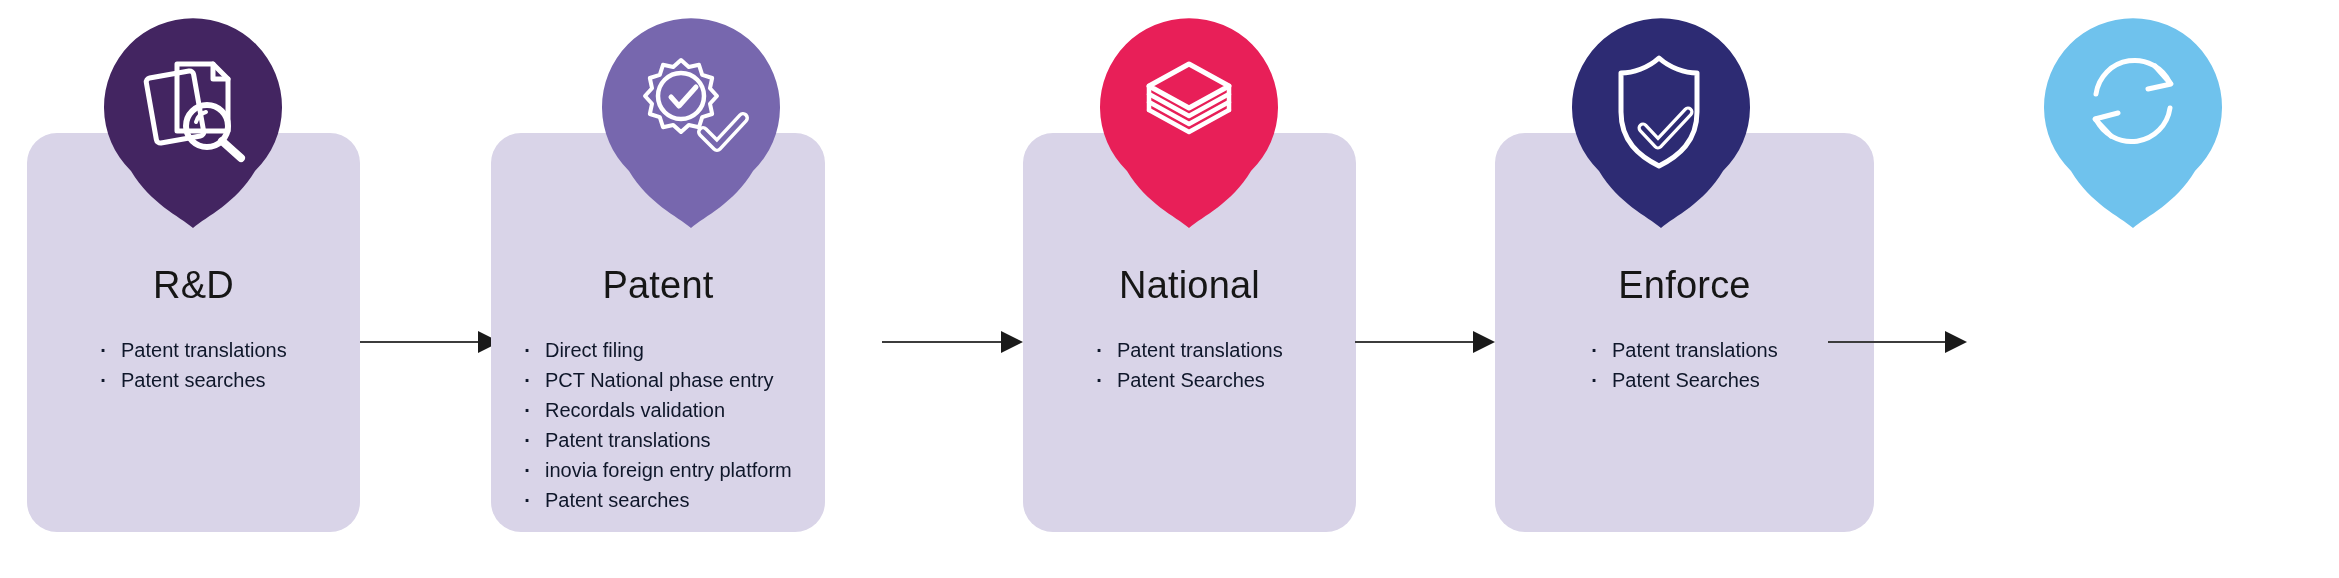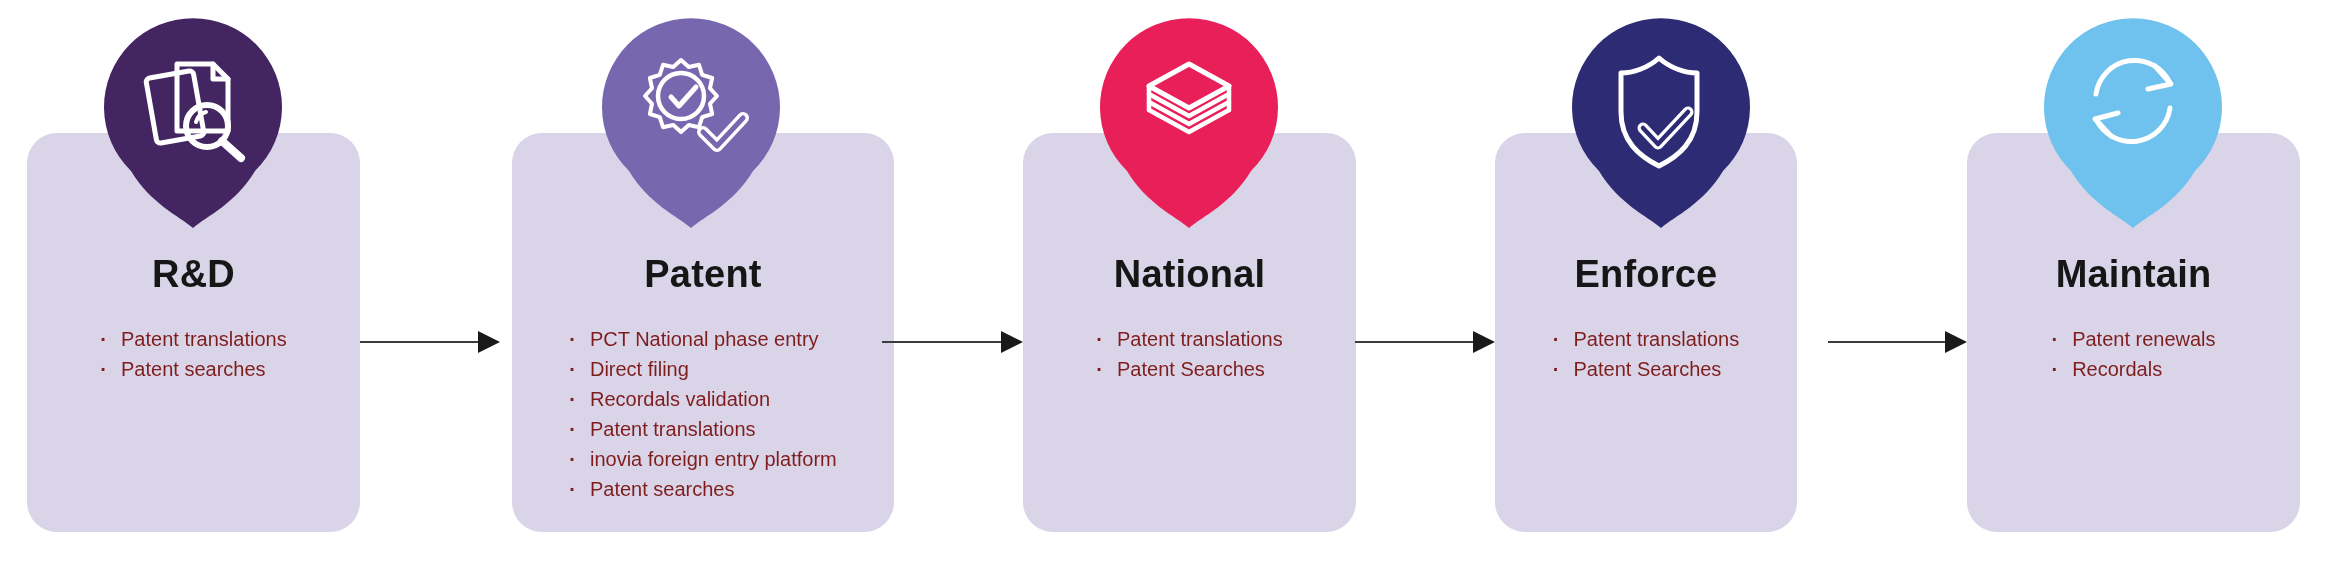--- a/index.html
+++ b/index.html
@@ -5,29 +5,29 @@
   html,body { margin:0; padding:0; background:#ffffff; }
   .canvas {
     position:relative; width:2339px; height:578px; overflow:hidden;
     background:#ffffff; font-family:"Liberation Sans", sans-serif;
   }
   .card {
     position:absolute; top:133px; height:399px; border-radius:30px;
     box-sizing:border-box; padding-top:117px;
   }
   .card-title {
-    margin:0; text-align:center; font-size:38px; line-height:48px;
-    font-weight:700; color:#161616; letter-spacing:0.2px;
+    margin:11px; text-align:center; font-size:38px; line-height:48px;
+    font-weight:400; color:#161616; letter-spacing:0.2px;
   }
   .item-list {
     list-style:none; margin:26px auto 0; padding:0;
     width:max-content; max-width:94%; text-align:left;
   }
   .item-list li {
-    font-size:20px; line-height:30px; color:#7f1d1d; white-space:nowrap;
+    font-size:20px; line-height:30px; color:#0f172a; white-space:nowrap;
   }
   .item-list li::before {
     content:"·"; font-weight:700; margin-right:14px;
   }
   .pin { position:absolute; top:16px; }
   .arrow { position:absolute; top:329px; }
   .arrow line { stroke:#3c3c3c; stroke-width:2; }
   .arrow path { fill:#1a1a1a; }
   .icon { stroke:#ffffff; fill:none; stroke-width:5; stroke-linecap:round; stroke-linejoin:round; }
 </style>
@@ -53,25 +53,25 @@
       <path d="M93,106 a14,14 0 0 1 10,-10" stroke-width="4"></path>
       <line x1="119" y1="125" x2="138" y2="142" stroke-width="8"></line>
     </g>
   </svg>
 
   <svg class="arrow" style="left:360px;" width="140" height="26" viewBox="0 0 140 26">
     <line x1="0" y1="13" x2="119" y2="13"></line>
     <path d="M118,2 L140,13 L118,24 Z"></path>
   </svg>
 
-  <div class="card" style="left: 512px; width: 382px; background-color: rgb(217, 212, 232);">
+  <div class="card" style="left: 491px; width: 334px; background-color: rgb(217, 212, 232);">
     <h2 class="card-title">Patent</h2>
     <ul class="item-list">
+      <li>Direct filing</li>
       <li>PCT National phase entry</li>
-      <li>Direct filing</li>
       <li>Recordals validation</li>
       <li>Patent translations</li>
       <li>inovia foreign entry platform</li>
       <li>Patent searches</li>
     </ul>
   </div>
   <svg class="pin" style="left:601px;" width="180" height="212" viewBox="0 0 180 212">
     <path d="M90,212 C76,200 48,188 28,155 A89,89 0 1 1 152,155 C132,188 104,200 90,212 Z" fill="#7767AE"></path>
     <g class="icon">
       <path stroke-width="4" d="M116,80 L108.98,87.77 L111.18,98 L101.21,101.21 L98,111.18 L87.77,108.98 L80,116 L72.23,108.98 L62,111.18 L58.79,101.21 L48.82,98 L51.02,87.77 L44,80 L51.02,72.23 L48.82,62 L58.79,58.79 L62,48.82 L72.23,51.02 L80,44 L87.77,51.02 L98,48.82 L101.21,58.79 L111.18,62 L108.98,72.23 Z"></path>
@@ -104,48 +104,41 @@
       <path d="M50,70 V94" stroke-width="4.5"></path>
       <path d="M130,70 V94" stroke-width="4.5"></path>
     </g>
   </svg>
 
   <svg class="arrow" style="left:1355px;" width="140" height="26" viewBox="0 0 140 26">
     <line x1="0" y1="13" x2="119" y2="13"></line>
     <path d="M118,2 L140,13 L118,24 Z"></path>
   </svg>
 
-  <div class="card" style="left: 1495px; width: 302px; background-color: rgb(217, 212, 232);">
+  <div class="card" style="left: 1495px; width: 379px; background-color: rgb(217, 212, 232);">
     <h2 class="card-title">Enforce</h2>
     <ul class="item-list">
       <li>Patent translations</li>
       <li>Patent Searches</li>
     </ul>
   </div>
   <svg class="pin" style="left:1571px;" width="180" height="212" viewBox="0 0 180 212">
     <path d="M90,212 C76,200 48,188 28,155 A89,89 0 1 1 152,155 C132,188 104,200 90,212 Z" fill="#2D2B73"></path>
     <g class="icon">
       <path d="M88,42 C77,52 62,57 50,57 L50,96 C50,125 68,140 88,150 C108,140 126,125 126,96 L126,57 C114,57 99,52 88,42 Z" stroke-width="5"></path>
       <path d="M72,112 l15,16 l30,-32" stroke-width="11"></path>
       <path d="M72,112 l15,16 l30,-32" stroke-width="4.5" stroke="#2D2B73"></path>
     </g>
   </svg>
 
   <svg class="arrow" style="left:1828px;" width="139" height="26" viewBox="0 0 139 26">
     <line x1="0" y1="13" x2="118" y2="13"></line>
     <path d="M117,2 L139,13 L117,24 Z"></path>
   </svg>
 
-  <div class="card" style="left: 1967px; width: 333px; background-color: rgb(217, 212, 232);">
-    <h2 class="card-title">Maintain</h2>
-    <ul class="item-list">
-      <li>Patent renewals</li>
-      <li>Recordals</li>
-    </ul>
-  </div>
   <svg class="pin" style="left:2043px;" width="180" height="212" viewBox="0 0 180 212">
     <path d="M90,212 C76,200 48,188 28,155 A89,89 0 1 1 152,155 C132,188 104,200 90,212 Z" fill="#6FC2ED"></path>
     <g class="icon">
       <path d="M53,78 A39,39 0 0 1 127,67" stroke-width="5"></path>
       <path d="M112,50 L128,68 L105,73" stroke-width="5"></path>
       <path d="M127,92 A39,39 0 0 1 53,103" stroke-width="5"></path>
       <path d="M68,120 L52,103 L75,97" stroke-width="5"></path>
     </g>
   </svg>
 

